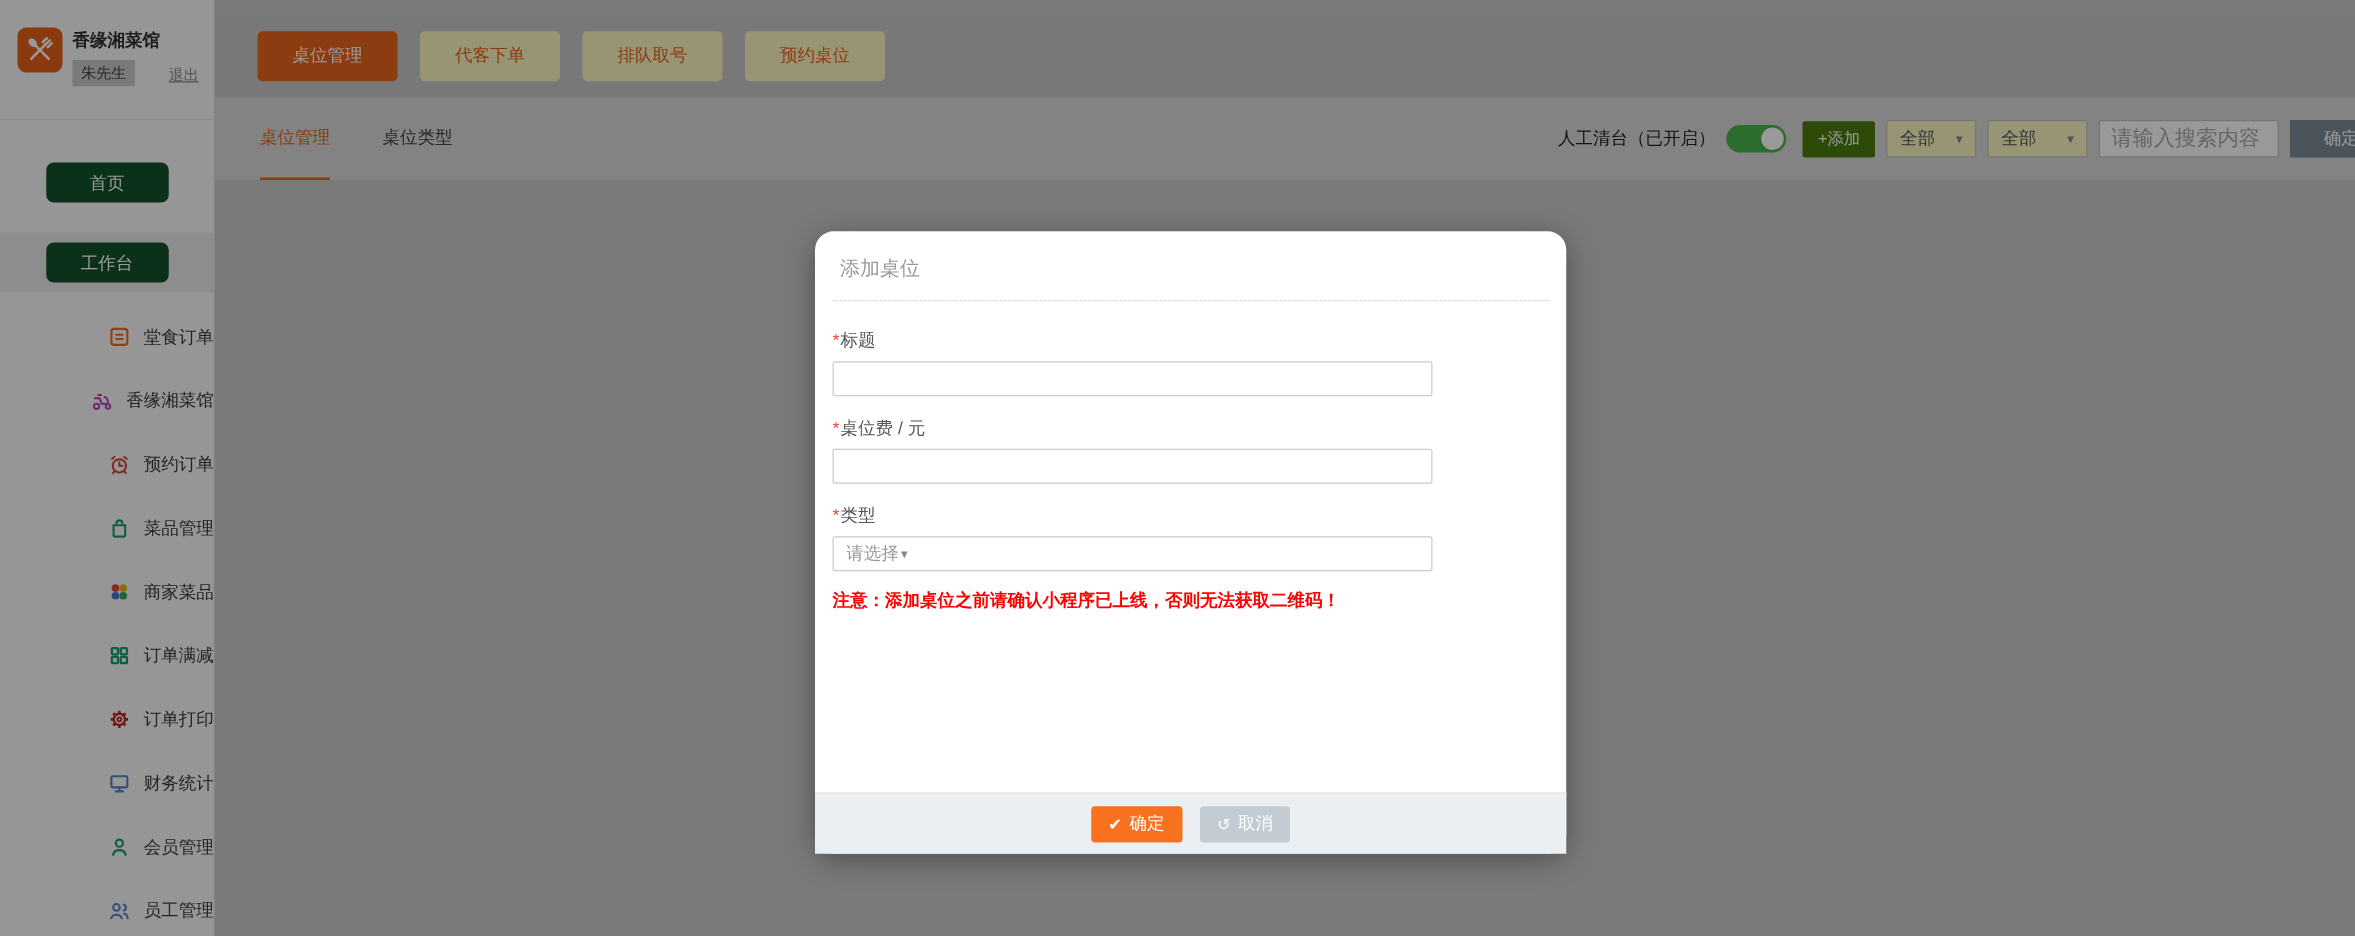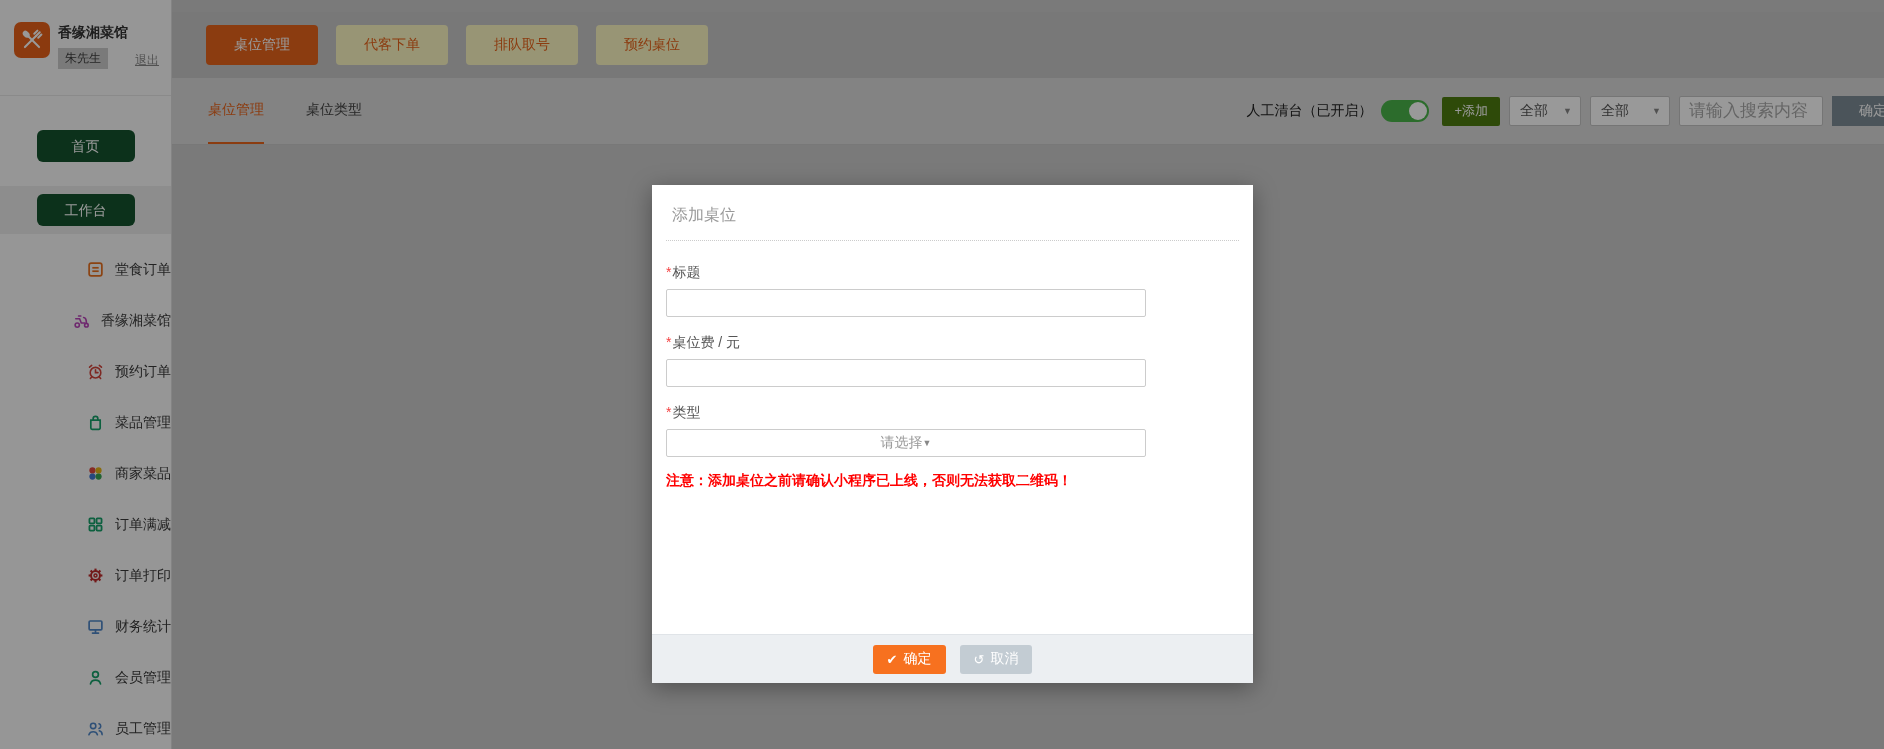--- a/index.html
+++ b/index.html
@@ -34,38 +34,38 @@
   .navbtn.active { background:#e8641c; color:#fff; }
   .subbar { height:67px; background:#dadada; border-bottom:1px solid #c8c8c8; display:flex; align-items:center; padding-left:36px; position:relative; }
   .tabs { display:flex; gap:42px; height:100%; align-items:center; }
   .tab { font-size:14px; color:#444; cursor:pointer; height:100%; display:flex; align-items:center; border-bottom:2px solid transparent; }
   .tab.active { color:#e8641c; border-bottom-color:#e8641c; }
   .tools { position:absolute; right:0; top:0; height:100%; display:flex; align-items:center; gap:9px; }
   .tog-label { font-size:14px; color:#222; }
   .toggle { width:48px; height:22px; border-radius:11px; background:#4ab54a; position:relative; cursor:pointer; flex:0 0 48px; }
   .toggle .knob { position:absolute; right:2px; top:2px; width:18px; height:18px; border-radius:50%; background:#fff; }
   .addbtn { height:29px; padding:0 12px; background:#4d7c0f; color:#fff; border:none; border-radius:2px; font-size:13px; cursor:pointer; margin-left:4px; }
-  .sel { height:30px; background:#ffffff; border:1px solid #c4c4c4; border-radius:2px; display:flex; align-items:center; justify-content:space-between; padding:0 8px 0 10px; color:#555; cursor:pointer; }
+  .sel { height:30px; background:#fef9c3; border:1px solid #c4c4c4; border-radius:2px; display:flex; align-items:center; justify-content:space-between; padding:0 8px 0 10px; color:#555; cursor:pointer; }
   .sel-1 { width:72px; } .sel-2 { width:80px; }
   .caret { font-size:9px; color:#888; }
   .searchbox { width:144px; height:30px; border:1px solid #c4c4c4; border-radius:2px; padding:0 9px; font-size:17px; color:#333; background:#fff; }
   .searchbox::placeholder { color:#a9a9a9; }
   .gobtn { height:30px; width:82px; background:#7d8c96; color:#fff; border:none; font-size:14px; cursor:pointer; margin-right:-30px; }
   .content { height:616px; background:#cccccc; }
 
   
   .overlay { position:absolute; inset:0; background:rgba(0,0,0,0.40); z-index:5; }
-  .modal { position:absolute; left:652px; top:185px; width:601px; height:498px; background:#fff; z-index:6; box-shadow:0 5px 22px rgba(0,0,0,0.35); }
+  .modal { position:absolute; left:652px; top:185px; width:601px; height:498px; background:#fff; z-index:6; box-shadow:0 5px 22px rgba(0,0,0,0.35);border-radius:15px; }
   .modal-title { padding:20px 20px 14px 20px; font-size:16px; color:#999; }
   .modal-hr { margin:0 14px; border-bottom:1px dotted #ccc; }
   .modal-form { padding:6px 14px 0 14px; }
   .f-label { margin-top:17px; font-size:14px; color:#555; }
   .req { color:#f43f3f; margin-right:1px; }
   .f-input { margin-top:7px; width:480px; height:28px; border:1px solid #ccc; border-radius:2px; padding:0 8px; font-size:14px; color:#333; }
-  .f-select { margin-top:7px; width:480px; height:28px; border:1px solid #ccc; border-radius:2px; display:flex; align-items:center; justify-content:center; padding:0 10px; cursor:pointer; }
+  .f-select { margin-top:7px; width:480px; height:28px; border:1px solid #ccc; border-radius:2px; display:flex; align-items:center; justify-content:flex-start; padding:0 10px; cursor:pointer; }
   .f-select .ph { color:#999; font-size:14px; }
   .warning { margin-top:15px; color:#ff0000; font-weight:bold; font-size:14px; }
   .modal-footer { position:absolute; left:0; right:0; bottom:0; height:49px; background:#eceff2; border-top:1px solid #e0e4e8; display:flex; align-items:center; justify-content:center; gap:14px; }
   .mbtn { height:29px; padding:0 14px; border:none; border-radius:3px; color:#fff; font-size:14px; cursor:pointer; display:flex; align-items:center; gap:6px; }
   .mbtn.ok { background:#f7711f; }
   .mbtn.cancel { background:#c3ccd3; }
   .mbtn .mic { font-size:13px; }
 </style>
 </head>
 <body>

